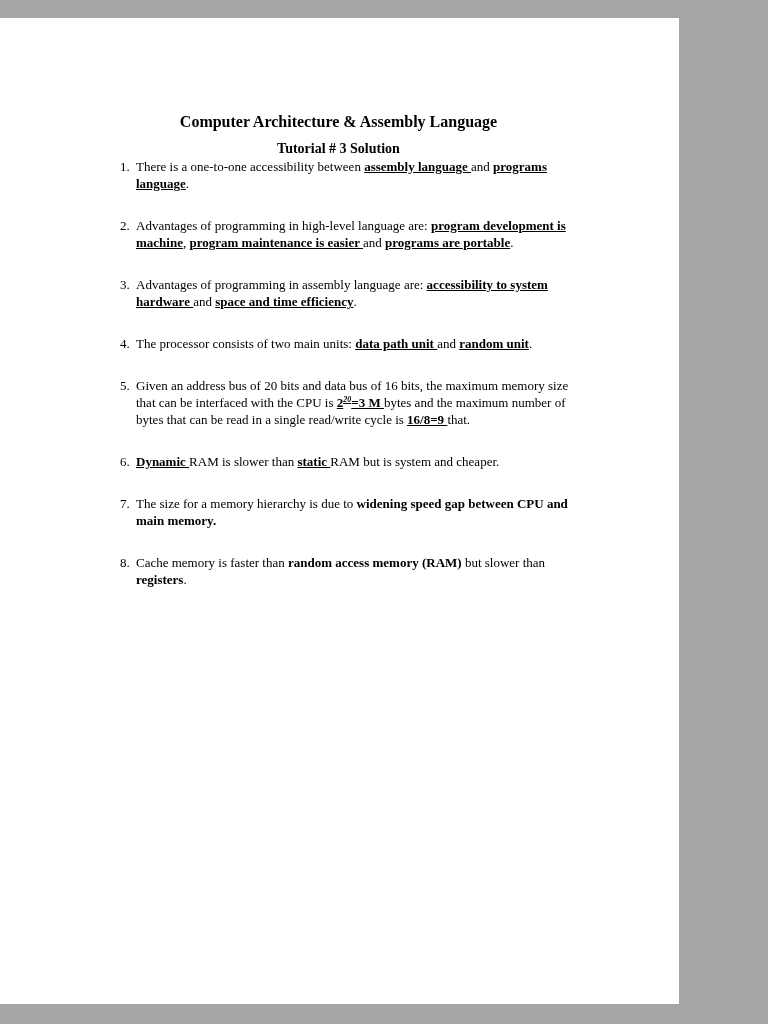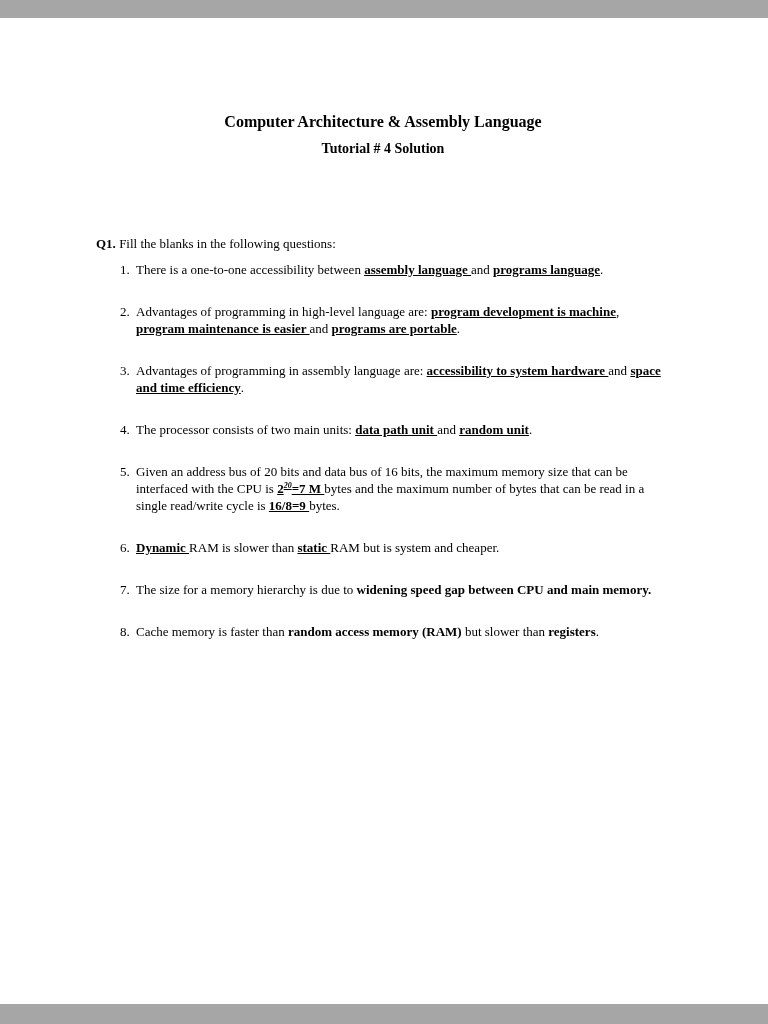--- a/index.html
+++ b/index.html
@@ -1,17 +1,17 @@
 <!DOCTYPE html>
 <html><head>
 <meta charset="utf-8">
 <style>
   html, body { margin: 0; padding: 0; background: #a6a6a6; }
   .viewer {
-    width: 768px;
+    width: 679px;
     height: 1024px;
     display: flex;
     flex-direction: column;
     overflow: hidden;
     font-family: "Liberation Serif", serif;
   }
   .chrome-bar { background: #a6a6a6; flex: 0 0 auto; }
   .chrome-bar.top { height: 18px; }
   .chrome-bar.bottom { height: 20px; }
   .page {
@@ -62,22 +62,21 @@
     font-style: italic;
   }
 </style>
 </head>
 <body>
 
 <div class="viewer">
   <div class="chrome-bar top"></div>
   <div class="page">
     <h1 class="doc-title">Computer Architecture &amp; Assembly Language</h1>
-    <h2 class="doc-subtitle">Tutorial # 4 Solution</h2>
-    <p class="q-line"><span class="q-label">Q1.</span><span> Fill the blanks in the following questions:</span></p>
+    <h2 class="doc-subtitle">Tutorial # 3 Solution</h2>
     <div class="items">
   <div class="item">
     <span class="num">1.</span>
     <span class="item-text"><span>There is a one-to-one accessibility between </span><span class="b u">assembly language </span><span>and </span><span class="b u">programs language</span><span>.</span></span>
   </div>
 
   <div class="item">
     <span class="num">2.</span>
     <span class="item-text"><span>Advantages of programming in high-level language are: </span><span class="b u">program development is machine</span><span>, </span><span class="b u">program maintenance is easier </span><span>and </span><span class="b u">programs are portable</span><span>.</span></span>
   </div>
@@ -87,21 +86,21 @@
     <span class="item-text"><span>Advantages of programming in assembly language are: </span><span class="b u">accessibility to system hardware </span><span>and </span><span class="b u">space and time efficiency</span><span>.</span></span>
   </div>
 
   <div class="item">
     <span class="num">4.</span>
     <span class="item-text"><span>The processor consists of two main units: </span><span class="b u">data path unit </span><span>and </span><span class="b u">random unit</span><span>.</span></span>
   </div>
 
   <div class="item">
     <span class="num">5.</span>
-    <span class="item-text"><span>Given an address bus of 20 bits and data bus of 16 bits, the maximum memory size that can be interfaced with the CPU is </span><span class="b u">2</span><sup class="b u">20</sup><span class="b u">=7 M </span><span>bytes and the maximum number of bytes that can be read in a single read/write cycle is </span><span class="b u">16/8=9 </span><span>bytes.</span></span>
+    <span class="item-text"><span>Given an address bus of 20 bits and data bus of 16 bits, the maximum memory size that can be interfaced with the CPU is </span><span class="b u">2</span><sup class="b u">20</sup><span class="b u">=3 M </span><span>bytes and the maximum number of bytes that can be read in a single read/write cycle is </span><span class="b u">16/8=9 </span><span>that.</span></span>
   </div>
 
   <div class="item">
     <span class="num">6.</span>
     <span class="item-text"><span class="b u">Dynamic </span><span>RAM is slower than </span><span class="b u">static </span><span>RAM but is system and cheaper.</span></span>
   </div>
 
   <div class="item">
     <span class="num">7.</span>
     <span class="item-text"><span>The size for a memory hierarchy is due to </span><span class="b">widening speed gap between CPU and main memory.</span></span>

